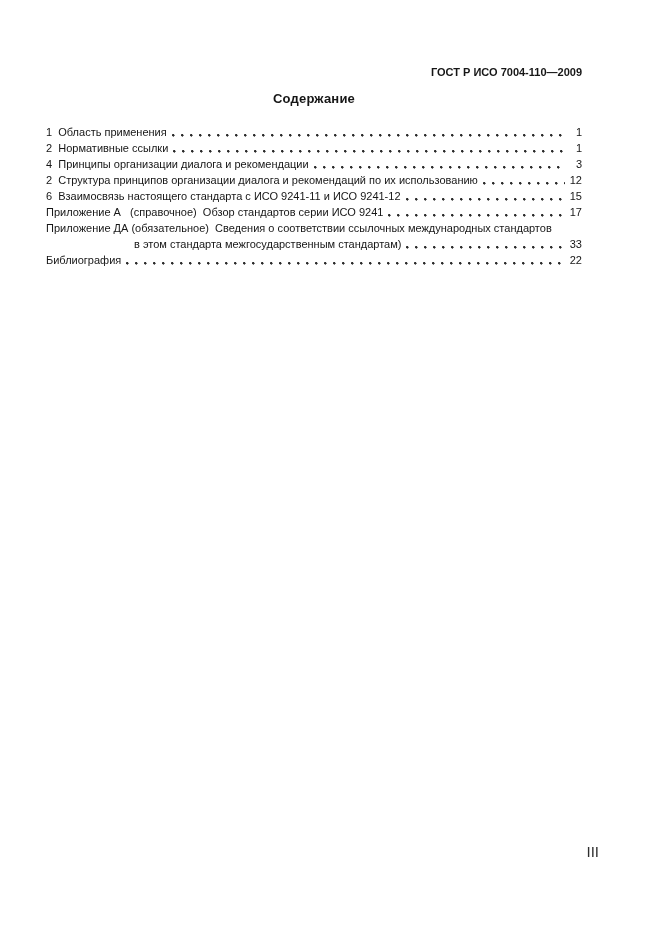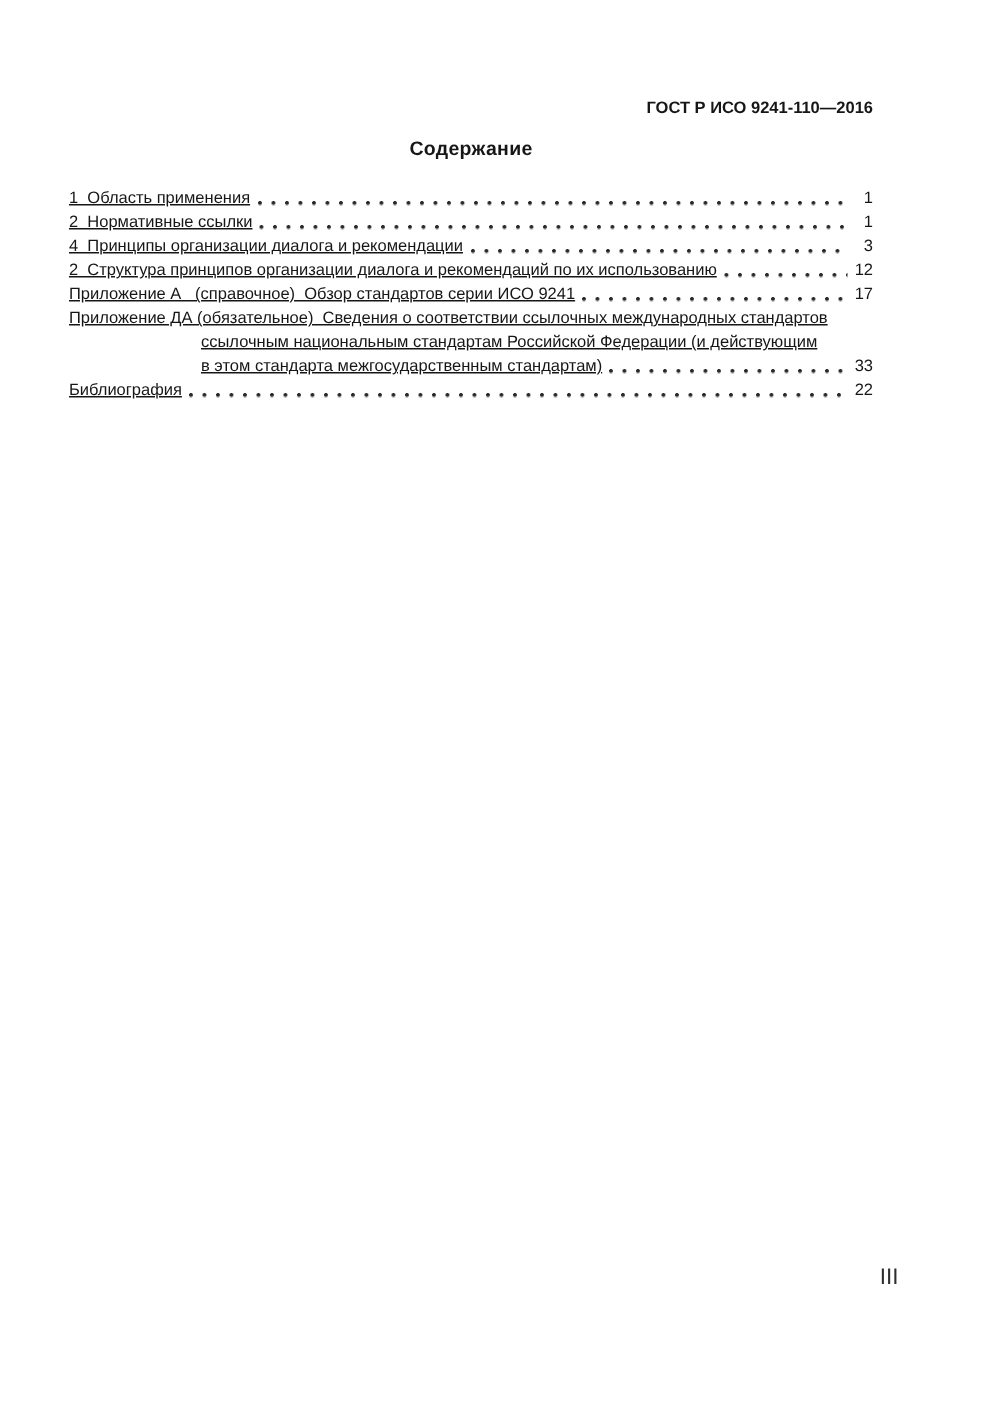--- a/index.html
+++ b/index.html
@@ -51,21 +51,20 @@
     display: flex;
     height: 16px;
     line-height: 16px;
   }
   .toc-row.indent {
     padding-left: 88px;
   }
   .toc-text {
     white-space: pre;
     flex: 0 0 auto;
-    text-decoration: underline;
   }
   .leader {
     flex: 1 1 auto;
     margin-left: 3px;
     margin-right: 1px;
     background-image: radial-gradient(circle at 1.3px 1.3px, #2a2a2a 1.05px, rgba(0,0,0,0) 1.5px);
     background-size: 9px 3px;
     background-repeat: repeat-x;
     background-position: left 2px bottom 3px;
   }
@@ -84,21 +83,21 @@
     font-size: 15px;
     line-height: 14px;
     color: #2e2e2e;
   }
 </style>
 </head>
 <body>
 
 <div class="page">
 
-  <div class="doc-header">ГОСТ Р ИСО 9241-110—2016</div>
+  <div class="doc-header">ГОСТ Р ИСО 7004-110—2009</div>
 
   <div class="doc-title">Содержание</div>
 
   <div class="toc">
 
     <div class="toc-row">
       <span class="toc-text">1  Область применения</span>
       <span class="leader"></span>
       <span class="toc-page">1</span>
     </div>
@@ -115,34 +114,36 @@
       <span class="leader"></span>
       <span class="toc-page">3</span>
     </div>
 
     <div class="toc-row">
       <span class="toc-text">2  Структура принципов организации диалога и рекомендаций по их использованию</span>
       <span class="leader"></span>
       <span class="toc-page">12</span>
     </div>
 
+    <div class="toc-row">
+      <span class="toc-text">6  Взаимосвязь настоящего стандарта с ИСО 9241-11 и ИСО 9241-12</span>
+      <span class="leader"></span>
+      <span class="toc-page">15</span>
+    </div>
 
     <div class="toc-row">
       <span class="toc-text">Приложение А   (справочное)  Обзор стандартов серии ИСО 9241</span>
       <span class="leader"></span>
       <span class="toc-page">17</span>
     </div>
 
     <div class="toc-row">
       <span class="toc-text">Приложение ДА (обязательное)  Сведения о соответствии ссылочных международных стандартов</span>
     </div>
 
-    <div class="toc-row indent">
-      <span class="toc-text">ссылочным национальным стандартам Российской Федерации (и действующим</span>
-    </div>
 
     <div class="toc-row indent">
       <span class="toc-text">в этом стандарта межгосударственным стандартам)</span>
       <span class="leader"></span>
       <span class="toc-page">33</span>
     </div>
 
     <div class="toc-row">
       <span class="toc-text">Библиография</span>
       <span class="leader"></span>

